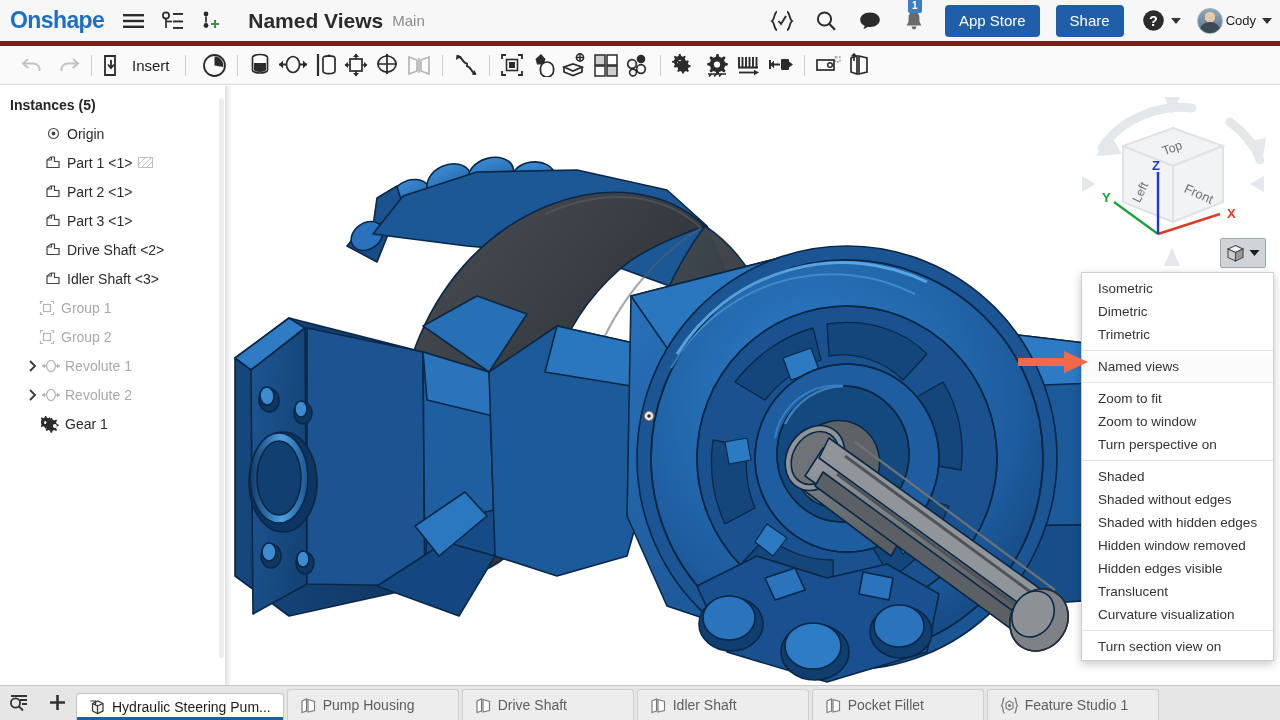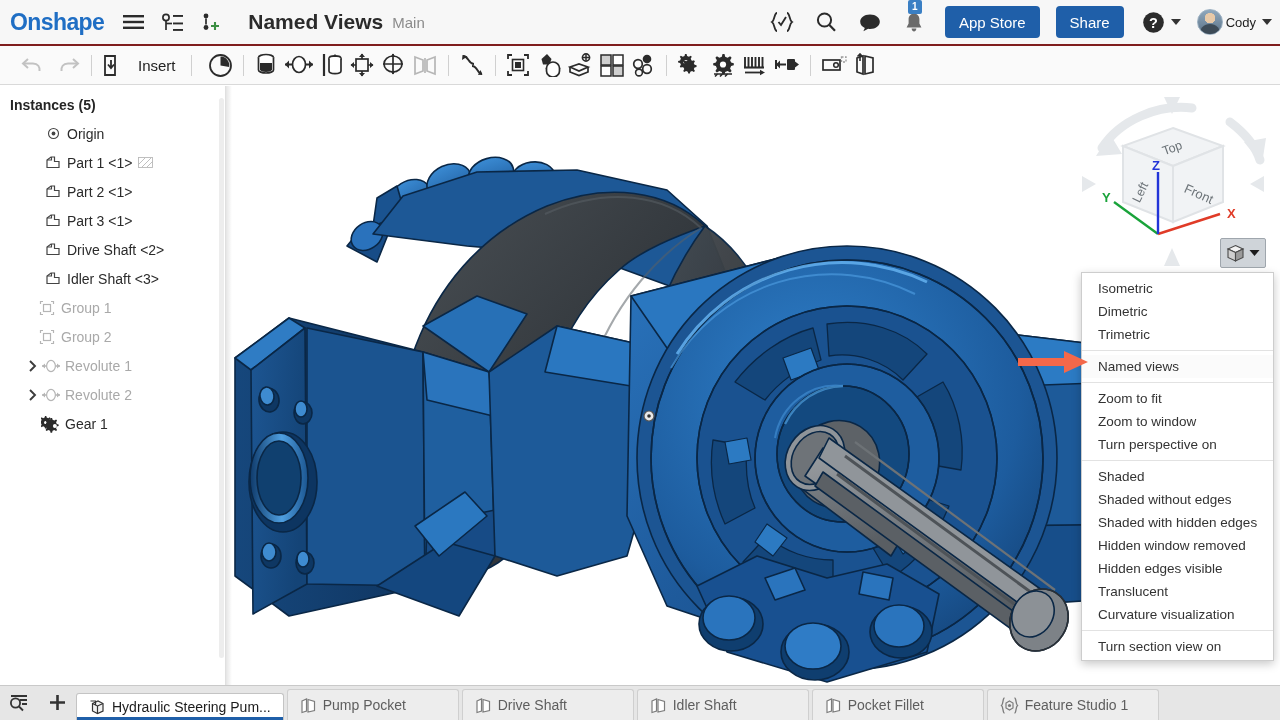--- a/index.html
+++ b/index.html
@@ -8,21 +8,21 @@
     overflow: hidden;
     font-family: "Liberation Sans", sans-serif;
     background: #ffffff;
     -webkit-font-smoothing: antialiased;
   }
   #app { position: relative; width: 1280px; height: 720px; }
 
   
   .header {
     position: absolute; left: 0; top: 0; width: 1280px; height: 46px;
-    background: #f7f7f7; border-bottom: 2px solid #7f1d1d;
+    background: #f7f7f7; border-bottom: 5px solid #7f1d1d;
     display: flex; align-items: center;
   }
   .logo {
     font-size: 23px; font-weight: bold; color: #1f6ec4;
     letter-spacing: -0.6px; margin-left: 10px; font-family: "Liberation Sans", sans-serif;
   }
   .hdr-icon {
     width: 30px; height: 30px; display: flex; align-items: center;
     justify-content: center; color: #333; margin-left: 6px; cursor: pointer;
   }
@@ -70,21 +70,21 @@
   .toolbar {
     position: absolute; left: 0; top: 46px; width: 1280px; height: 39px;
     background: #fafafa; border-bottom: 1px solid #d9d9d9;
     display: flex; align-items: center; padding-left: 8px;
   }
   .tb-btn {
     height: 30px; min-width: 30px; display: flex; align-items: center;
     justify-content: center; cursor: pointer; color: #2f2f2f; padding: 0 3px;
   }
   .tb-btn.disabled { color: #c2c2c2; cursor: default; }
-  .tb-btn.labeled { padding: 0 8px 0 4px; gap: 16px; font-size: 15px; color: #222; }
+  .tb-btn.labeled { padding: 0 8px 0 4px; gap: 10px; font-size: 15px; color: #222; }
   .tb-sep { width: 1px; height: 21px; background: #d0d0d0; margin: 0 7px; }
 
   
   .panel {
     position: absolute; left: 0; top: 86px; width: 226px; bottom: 35px;
     background: #fff; border-right: 1px solid #e0e0e0;
     overflow: hidden; z-index: 6;
   }
   .panel-shadow {
     position: absolute; left: 226px; top: 86px; width: 6px; bottom: 35px;
@@ -834,21 +834,21 @@
       <span>Hydraulic Steering Pum...</span>
     </div>
 
     <div class="tab">
       <span>
         <svg width="17" height="17" viewBox="0 0 17 17">
             <path d="M2 4 L6.5 2 L6.5 14 L2 15.5 Z" fill="#fff" stroke="#7c7c7c" stroke-width="1.2"></path>
             <path d="M8 2.5 L14.5 4.5 L14.5 13.5 L8 15 Z" fill="#fff" stroke="#7c7c7c" stroke-width="1.2"></path>
           </svg>
       </span>
-      <span>Pump Pocket</span>
+      <span>Pump Housing</span>
     </div>
 
     <div class="tab">
       <span>
         <svg width="17" height="17" viewBox="0 0 17 17">
             <path d="M2 4 L6.5 2 L6.5 14 L2 15.5 Z" fill="#fff" stroke="#7c7c7c" stroke-width="1.2"></path>
             <path d="M8 2.5 L14.5 4.5 L14.5 13.5 L8 15 Z" fill="#fff" stroke="#7c7c7c" stroke-width="1.2"></path>
           </svg>
       </span>
       <span>Drive Shaft</span>

